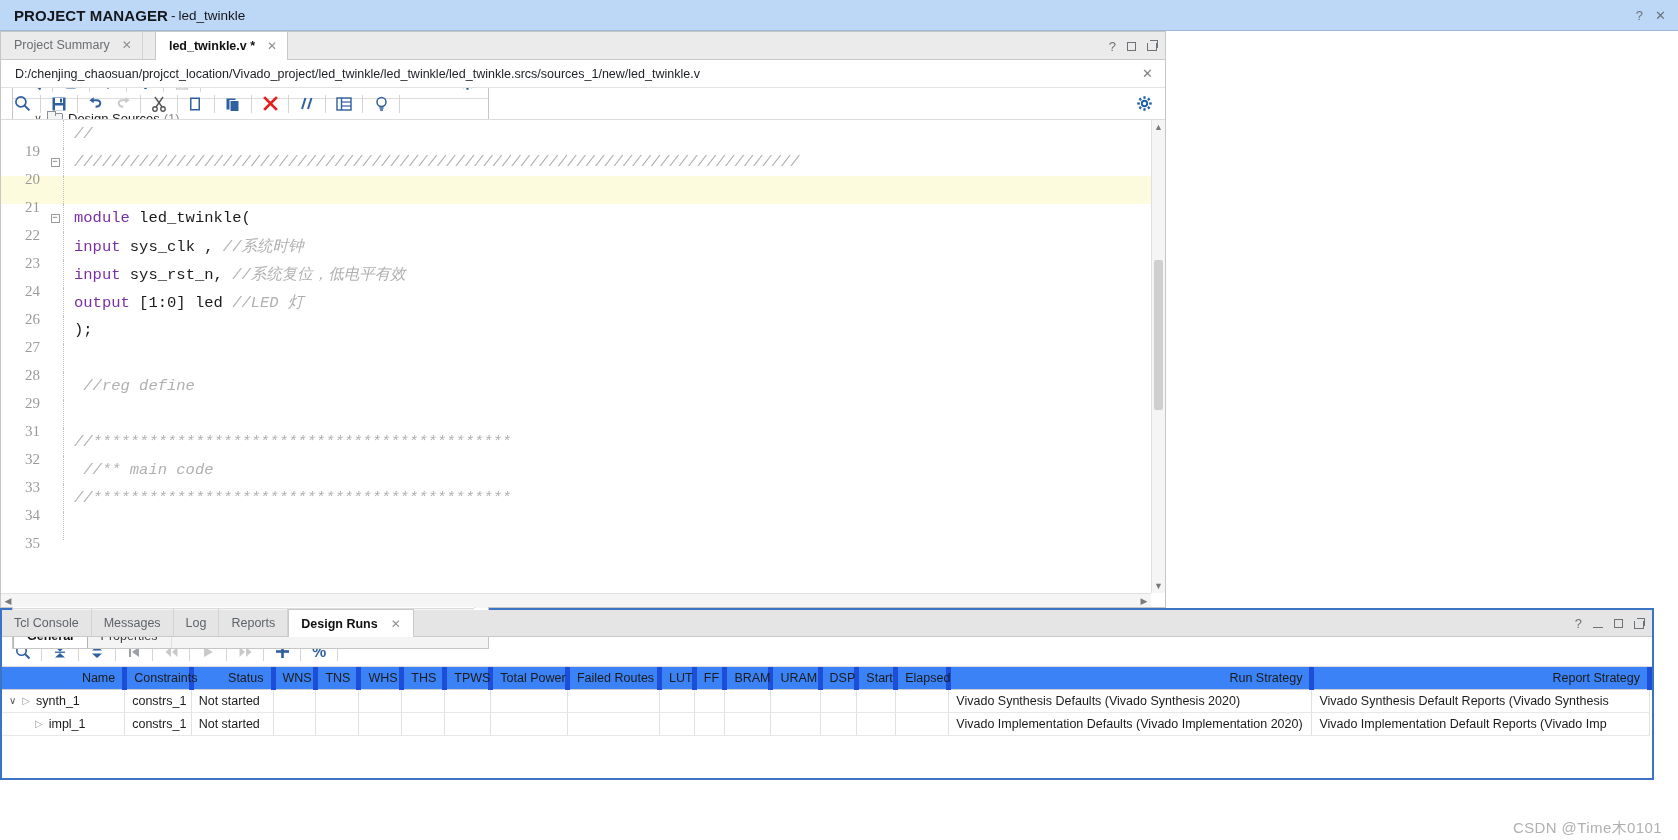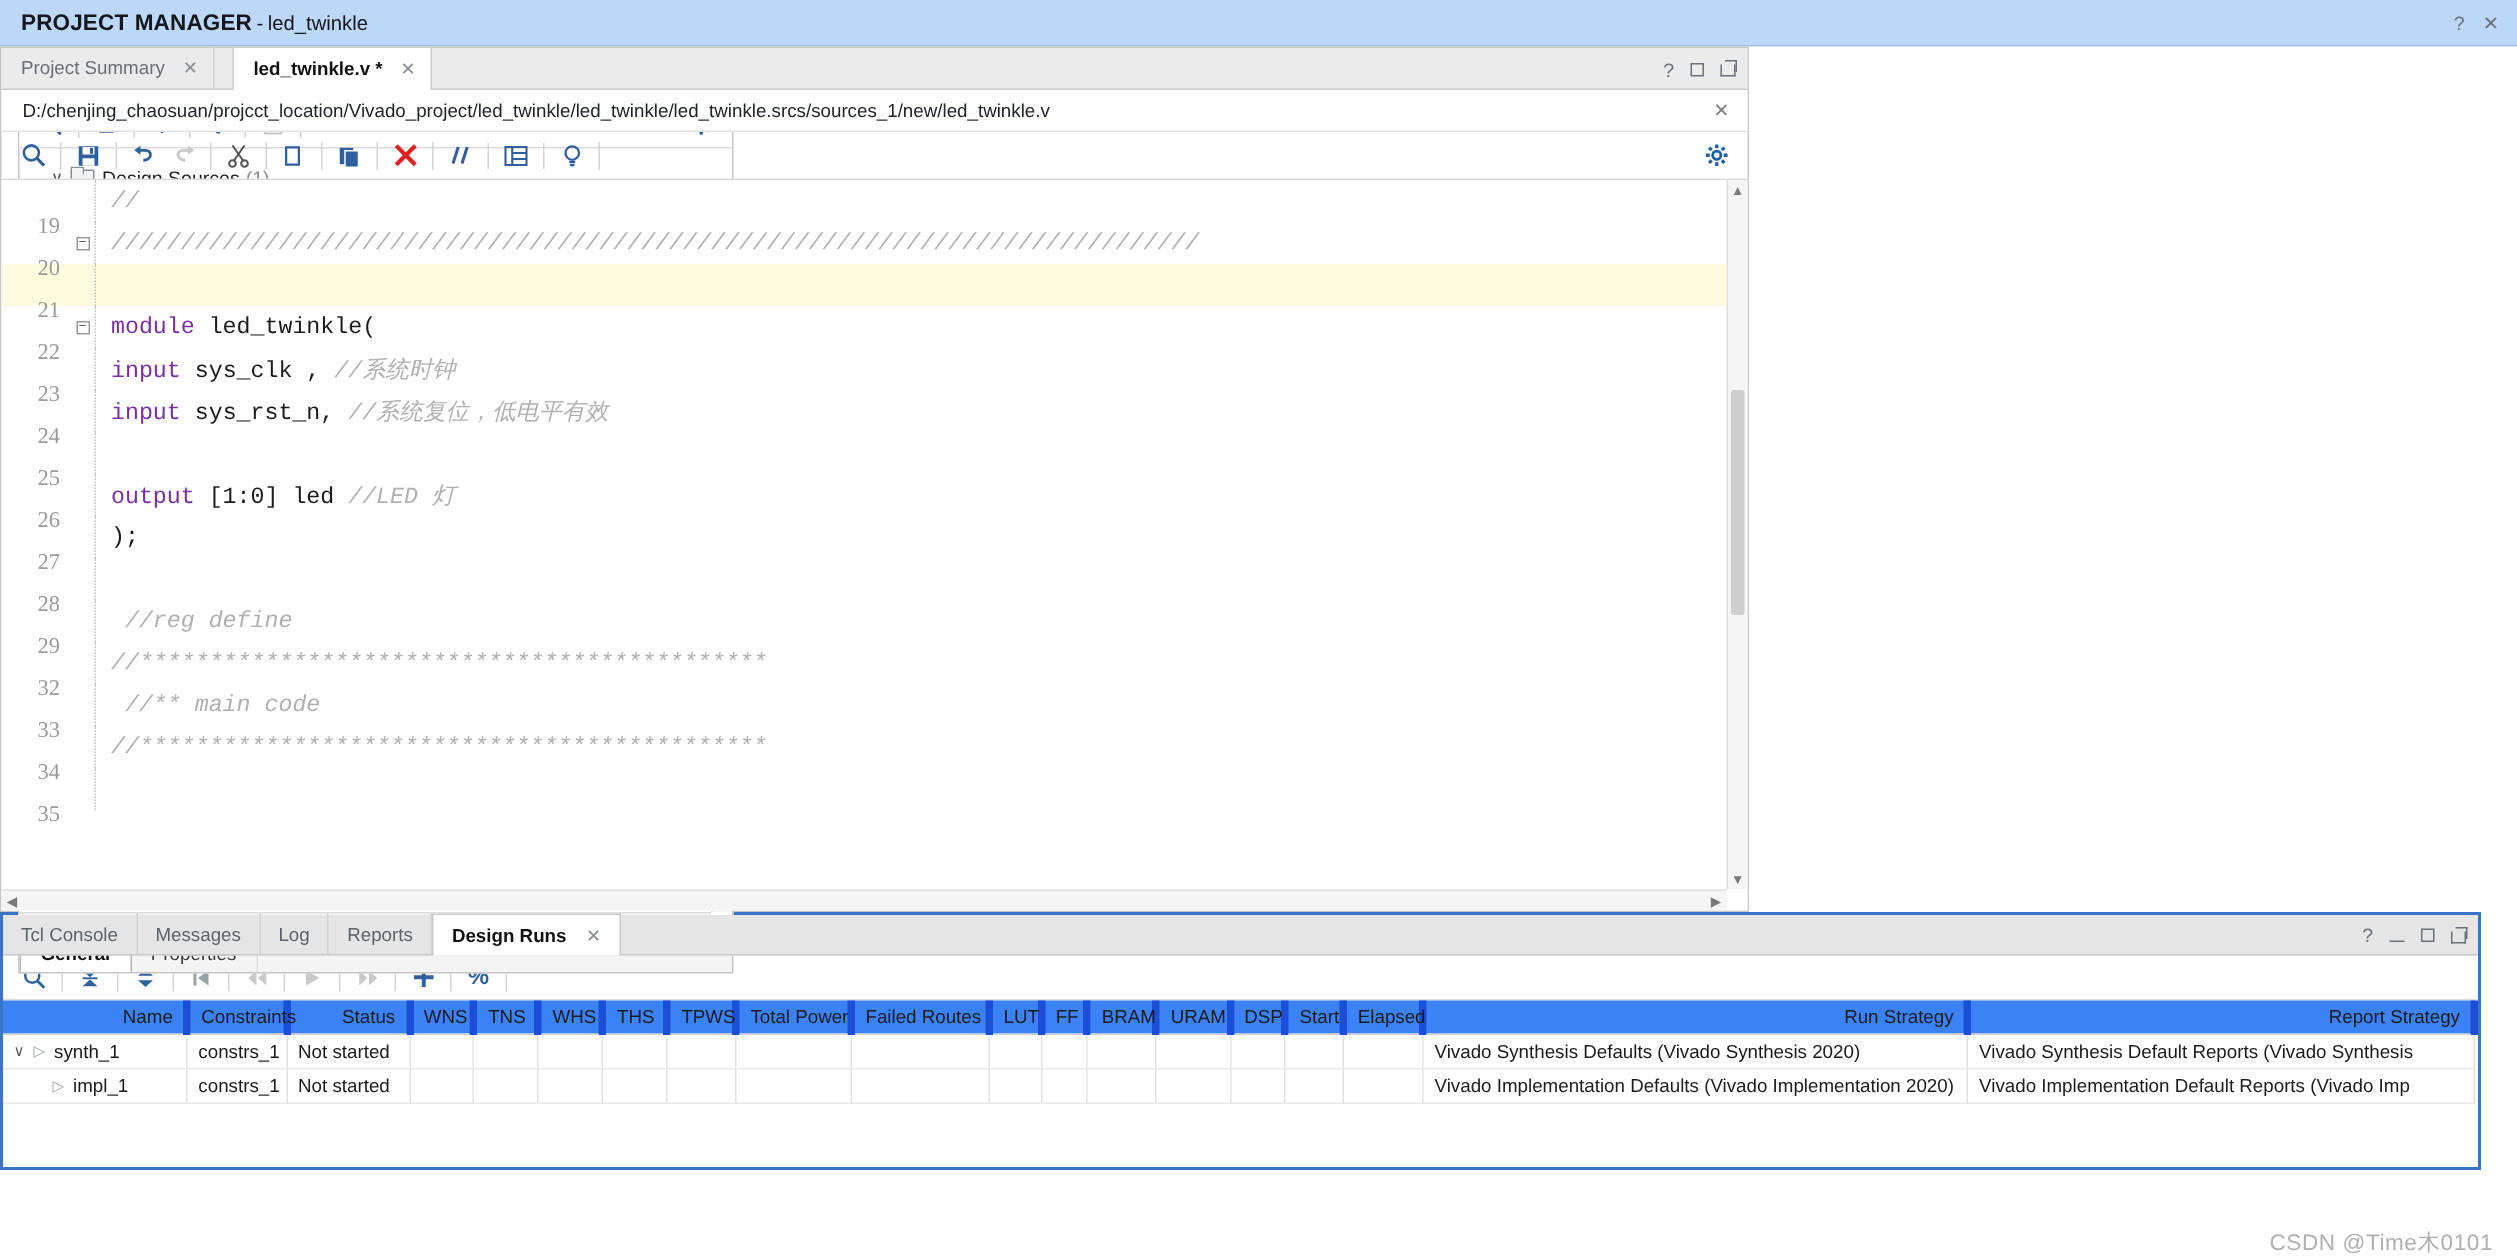--- a/index.html
+++ b/index.html
@@ -607,48 +607,48 @@
             <div class="sep-dash"></div>
             <div class="ctext"><span class="kw">input</span><span> sys_clk , </span><span class="cm">//系统时钟</span></div>
           </div>
           <div class="cline">
             <div class="gutter">24</div>
             <div class="fold"></div>
             <div class="sep-dash"></div>
             <div class="ctext"><span class="kw">input</span><span> sys_rst_n, </span><span class="cm">//系统复位，低电平有效</span></div>
           </div>
           <div class="cline">
-            <div class="gutter">25</div>
+            <div class="gutter">26</div>
+            <div class="fold"></div>
+            <div class="sep-dash"></div>
+            <div class="ctext"><span class="kw">output</span><span> [1:0] led </span><span class="cm">//LED 灯</span></div>
+          </div>
+          <div class="cline">
+            <div class="gutter">27</div>
+            <div class="fold"></div>
+            <div class="sep-dash"></div>
+            <div class="ctext"><span>);</span></div>
+          </div>
+          <div class="cline">
+            <div class="gutter">28</div>
             <div class="fold"></div>
             <div class="sep-dash"></div>
             <div class="ctext"><span></span></div>
           </div>
           <div class="cline">
-            <div class="gutter">26</div>
-            <div class="fold"></div>
-            <div class="sep-dash"></div>
-            <div class="ctext"><span class="kw">output</span><span> [1:0] led </span><span class="cm">//LED 灯</span></div>
-          </div>
-          <div class="cline">
-            <div class="gutter">27</div>
-            <div class="fold"></div>
-            <div class="sep-dash"></div>
-            <div class="ctext"><span>);</span></div>
-          </div>
-          <div class="cline">
-            <div class="gutter">28</div>
+            <div class="gutter">29</div>
+            <div class="fold"></div>
+            <div class="sep-dash"></div>
+            <div class="ctext"><span class="cm"> //reg define</span></div>
+          </div>
+          <div class="cline">
+            <div class="gutter">31</div>
             <div class="fold"></div>
             <div class="sep-dash"></div>
             <div class="ctext"><span></span></div>
-          </div>
-          <div class="cline">
-            <div class="gutter">29</div>
-            <div class="fold"></div>
-            <div class="sep-dash"></div>
-            <div class="ctext"><span class="cm"> //reg define</span></div>
           </div>
           <div class="cline">
             <div class="gutter">32</div>
             <div class="fold"></div>
             <div class="sep-dash"></div>
             <div class="ctext"><span class="cm">//*********************************************</span></div>
           </div>
           <div class="cline">
             <div class="gutter">33</div>
             <div class="fold"></div>

